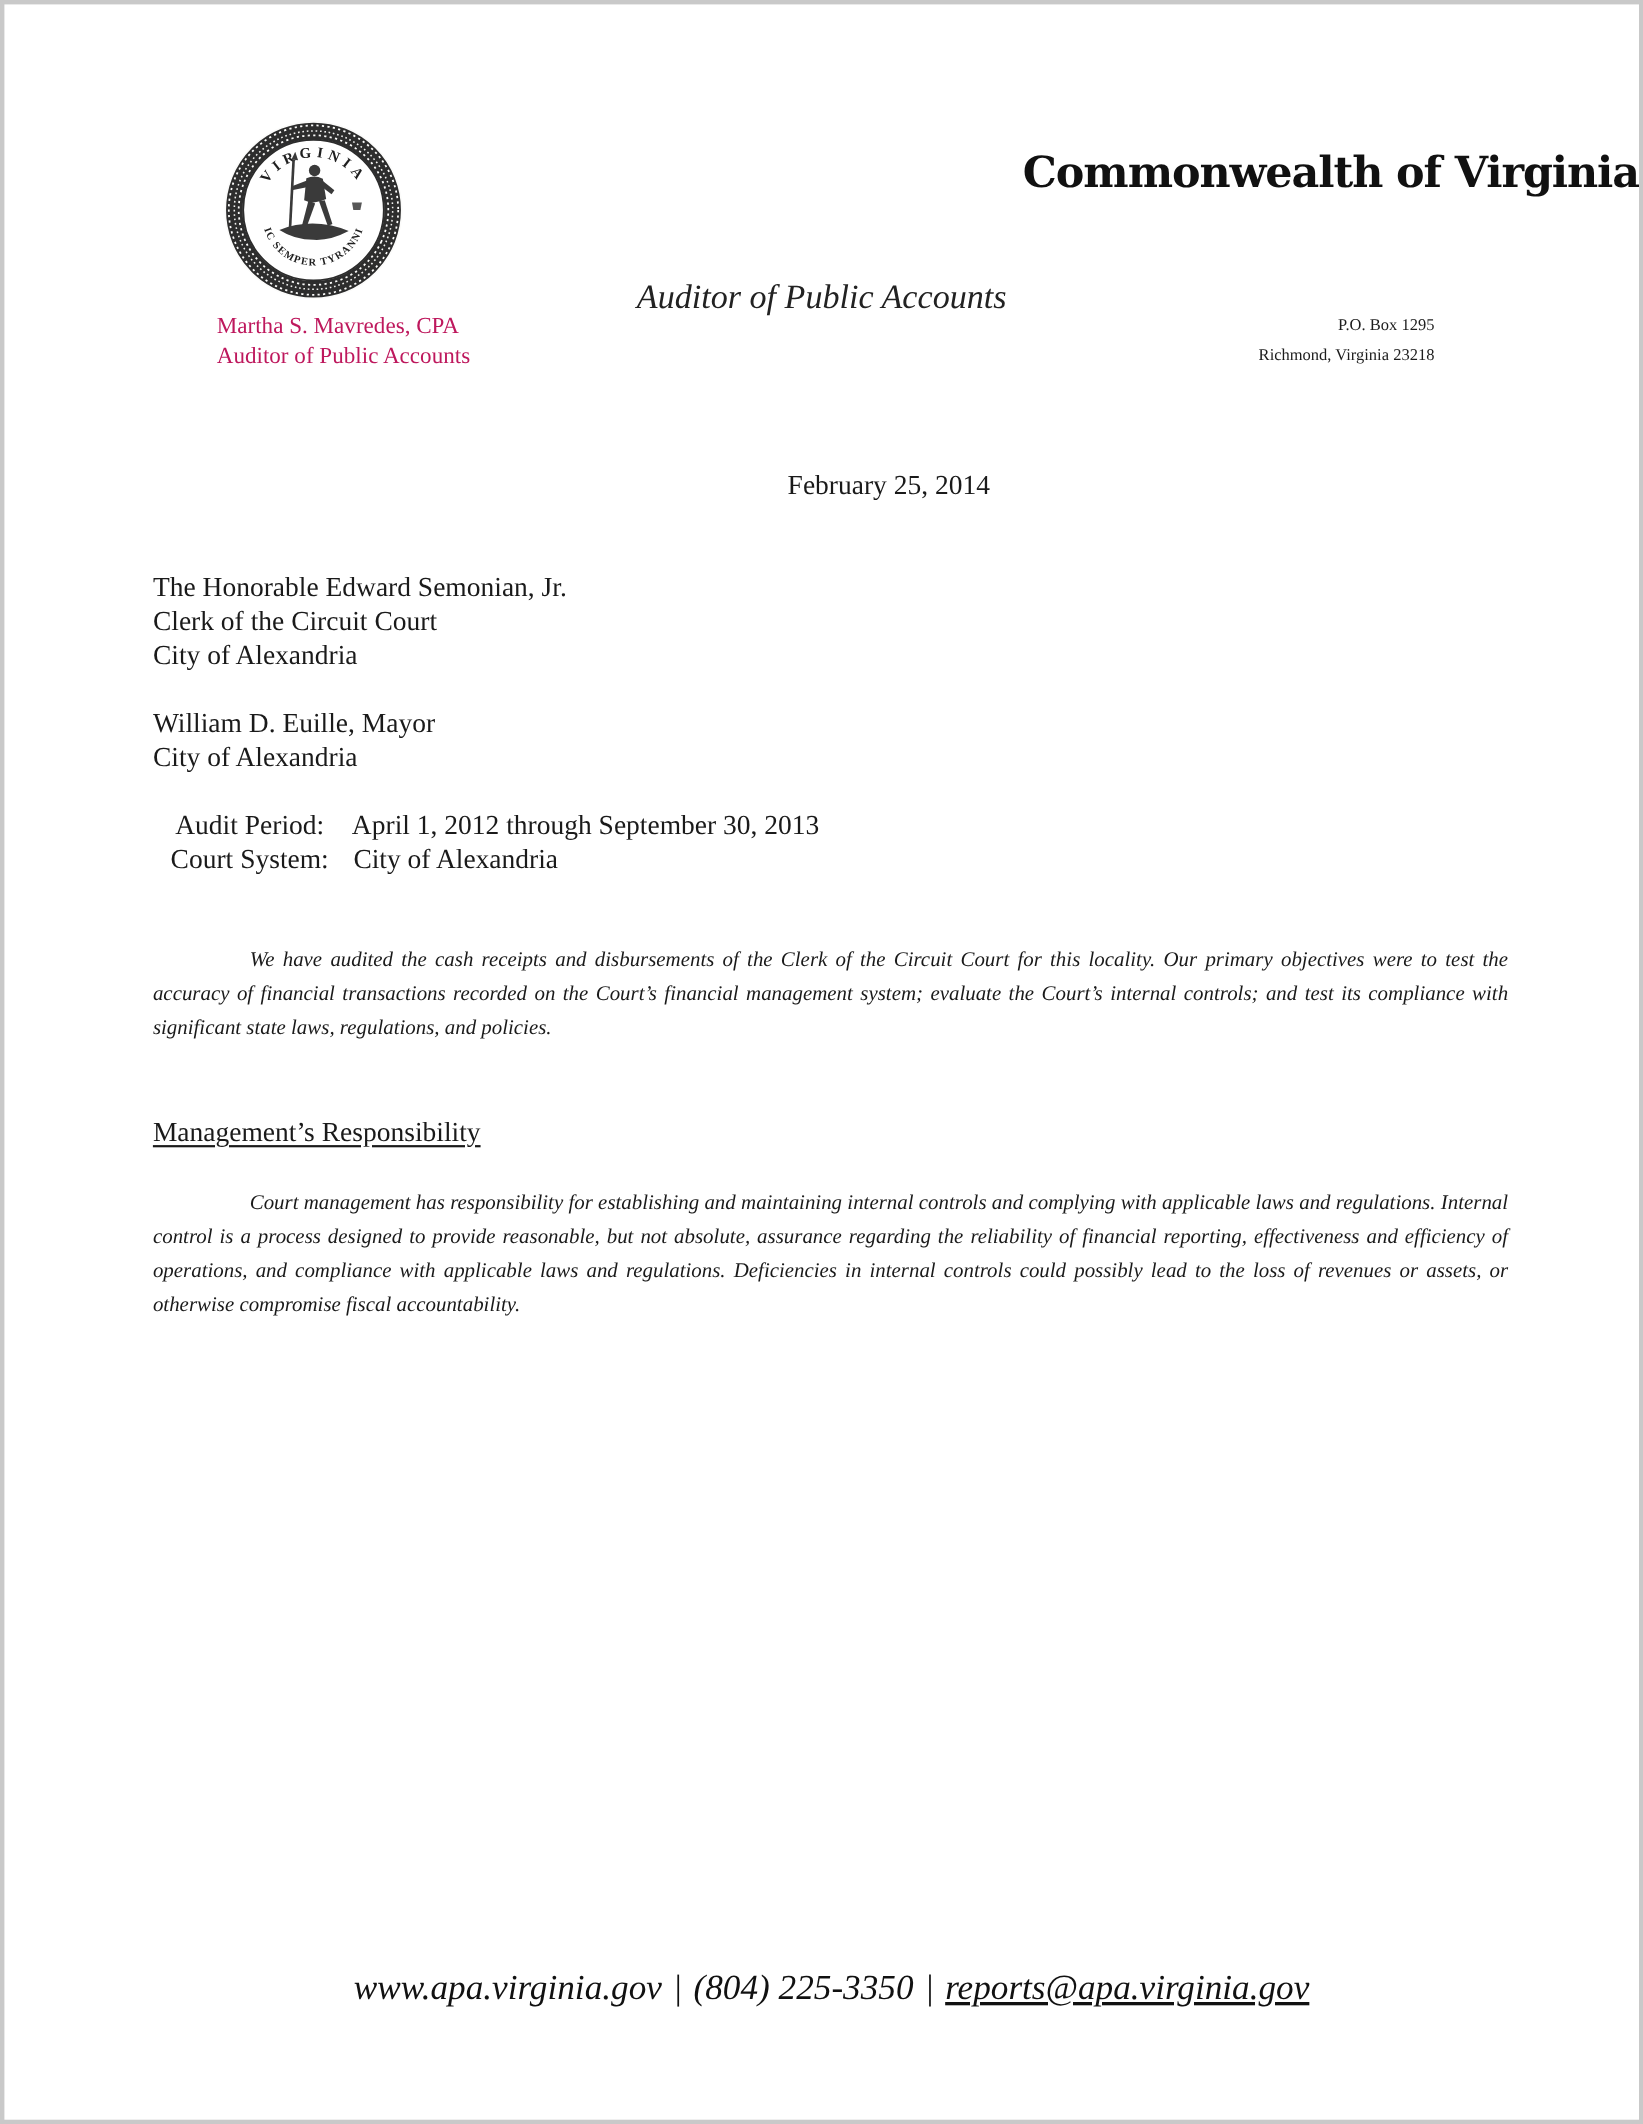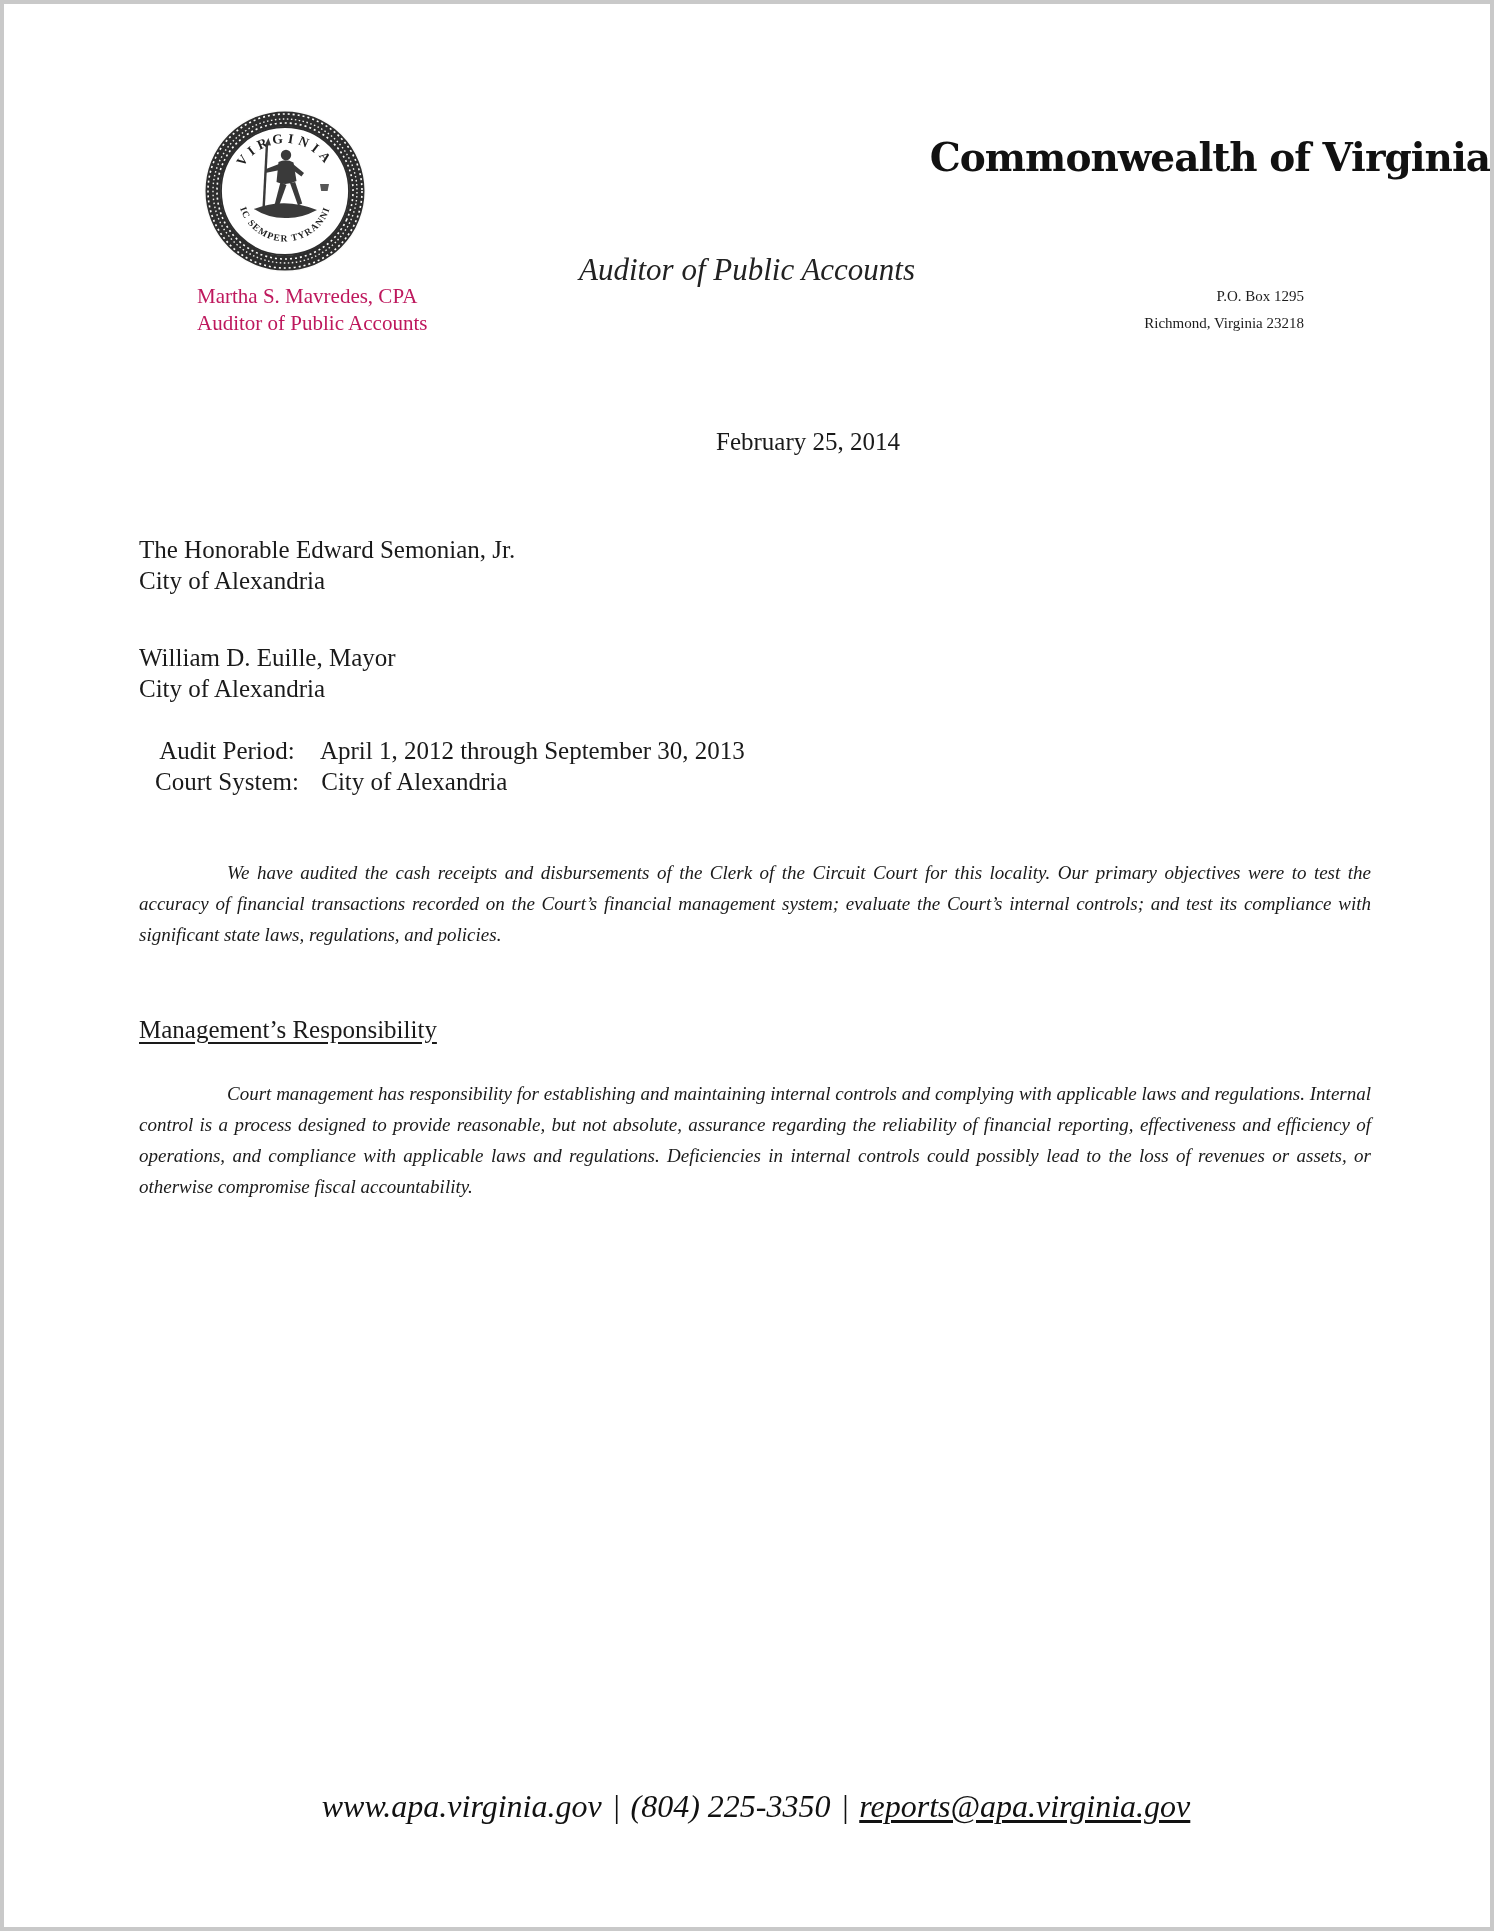--- a/index.html
+++ b/index.html
@@ -64,21 +64,21 @@
   
   .date-line {
     position: absolute;
     left: 712px;
     top: 424px;
     font-size: 25px;
   }
   .recipient-clerk {
     position: absolute;
     left: 135px;
-    top: 530px;
+    top: 515px;
     font-size: 25px;
     line-height: 31px;
   }
   .recipient-mayor {
     position: absolute;
     left: 135px;
     top: 638px;
     font-size: 25px;
     line-height: 31px;
   }
@@ -178,20 +178,21 @@
   </div>
   <div class="contact-right">
     <div>P.O. Box 1295</div>
     <div>Richmond, Virginia 23218</div>
   </div>
 
   <div class="date-line">February 25, 2014</div>
 
   <div class="recipient-clerk">
     <div>The Honorable Edward Semonian, Jr.</div>
+    <div>Clerk of the Circuit Court</div>
     <div>City of Alexandria</div>
   </div>
   <div class="recipient-mayor">
     <div>William D. Euille, Mayor</div>
     <div>City of Alexandria</div>
   </div>
 
   <div class="reference-block">
     <div class="reference-row">
       <span class="ref-label">Audit Period:</span>

